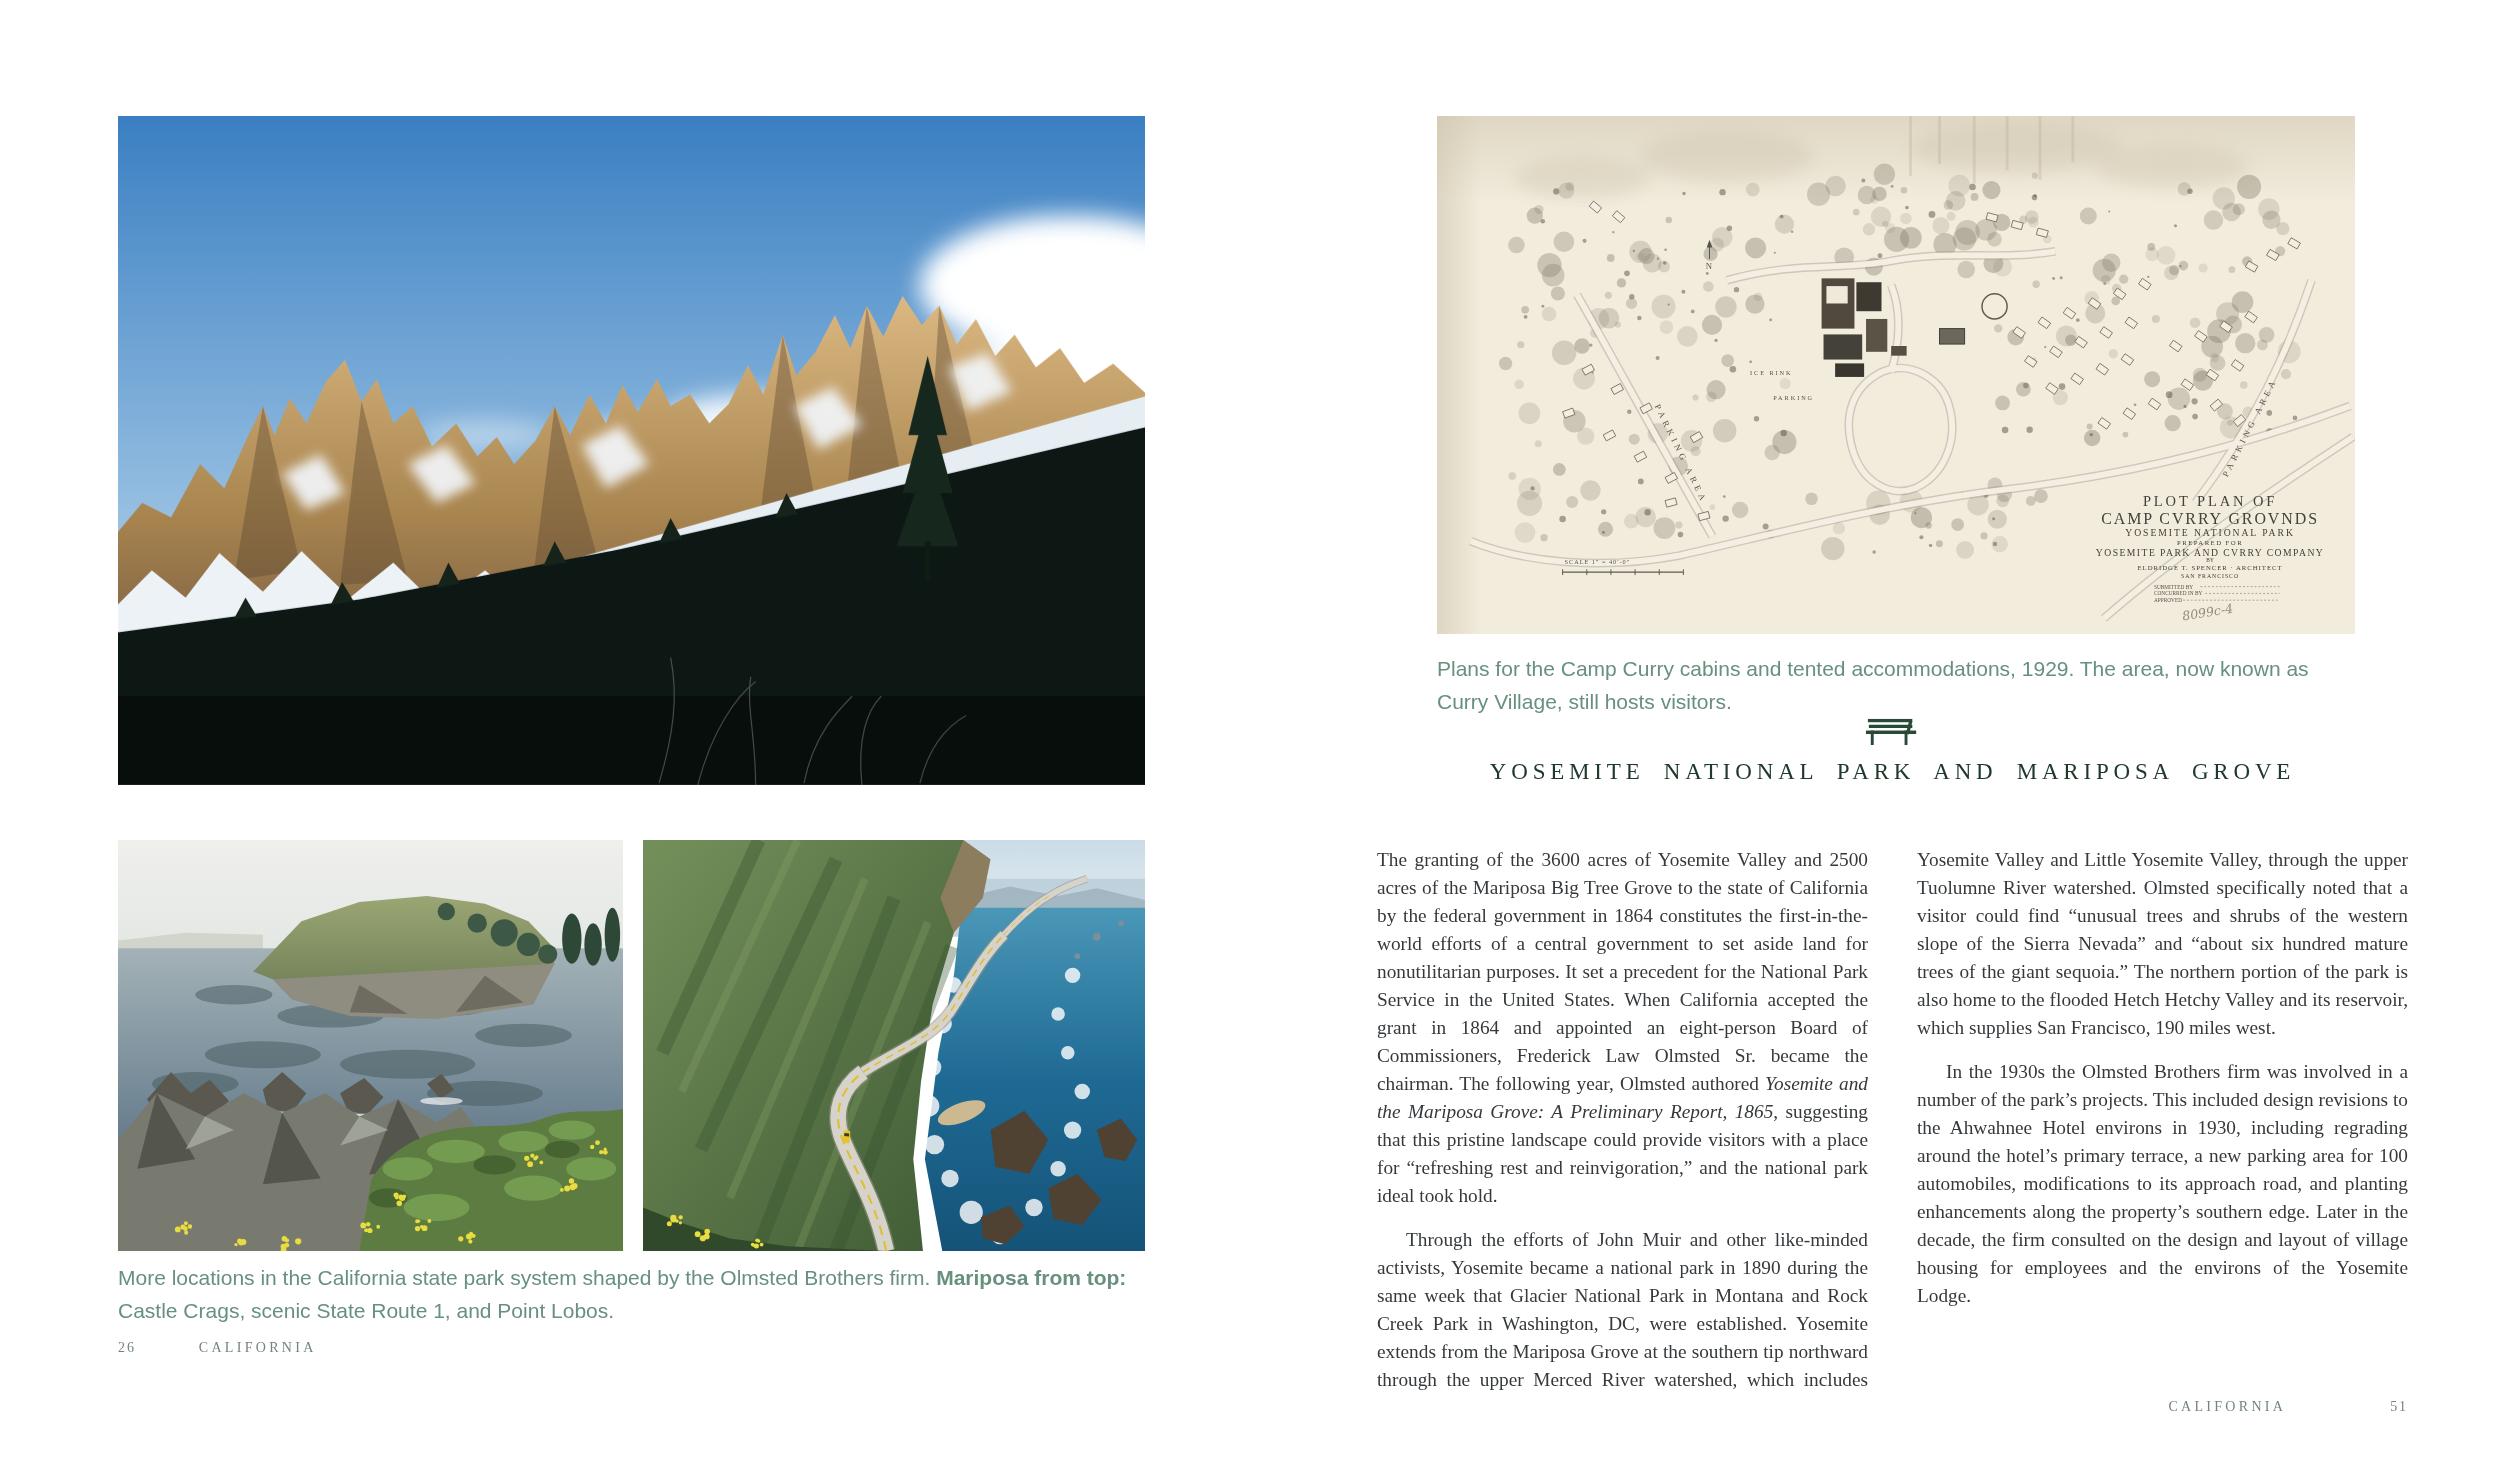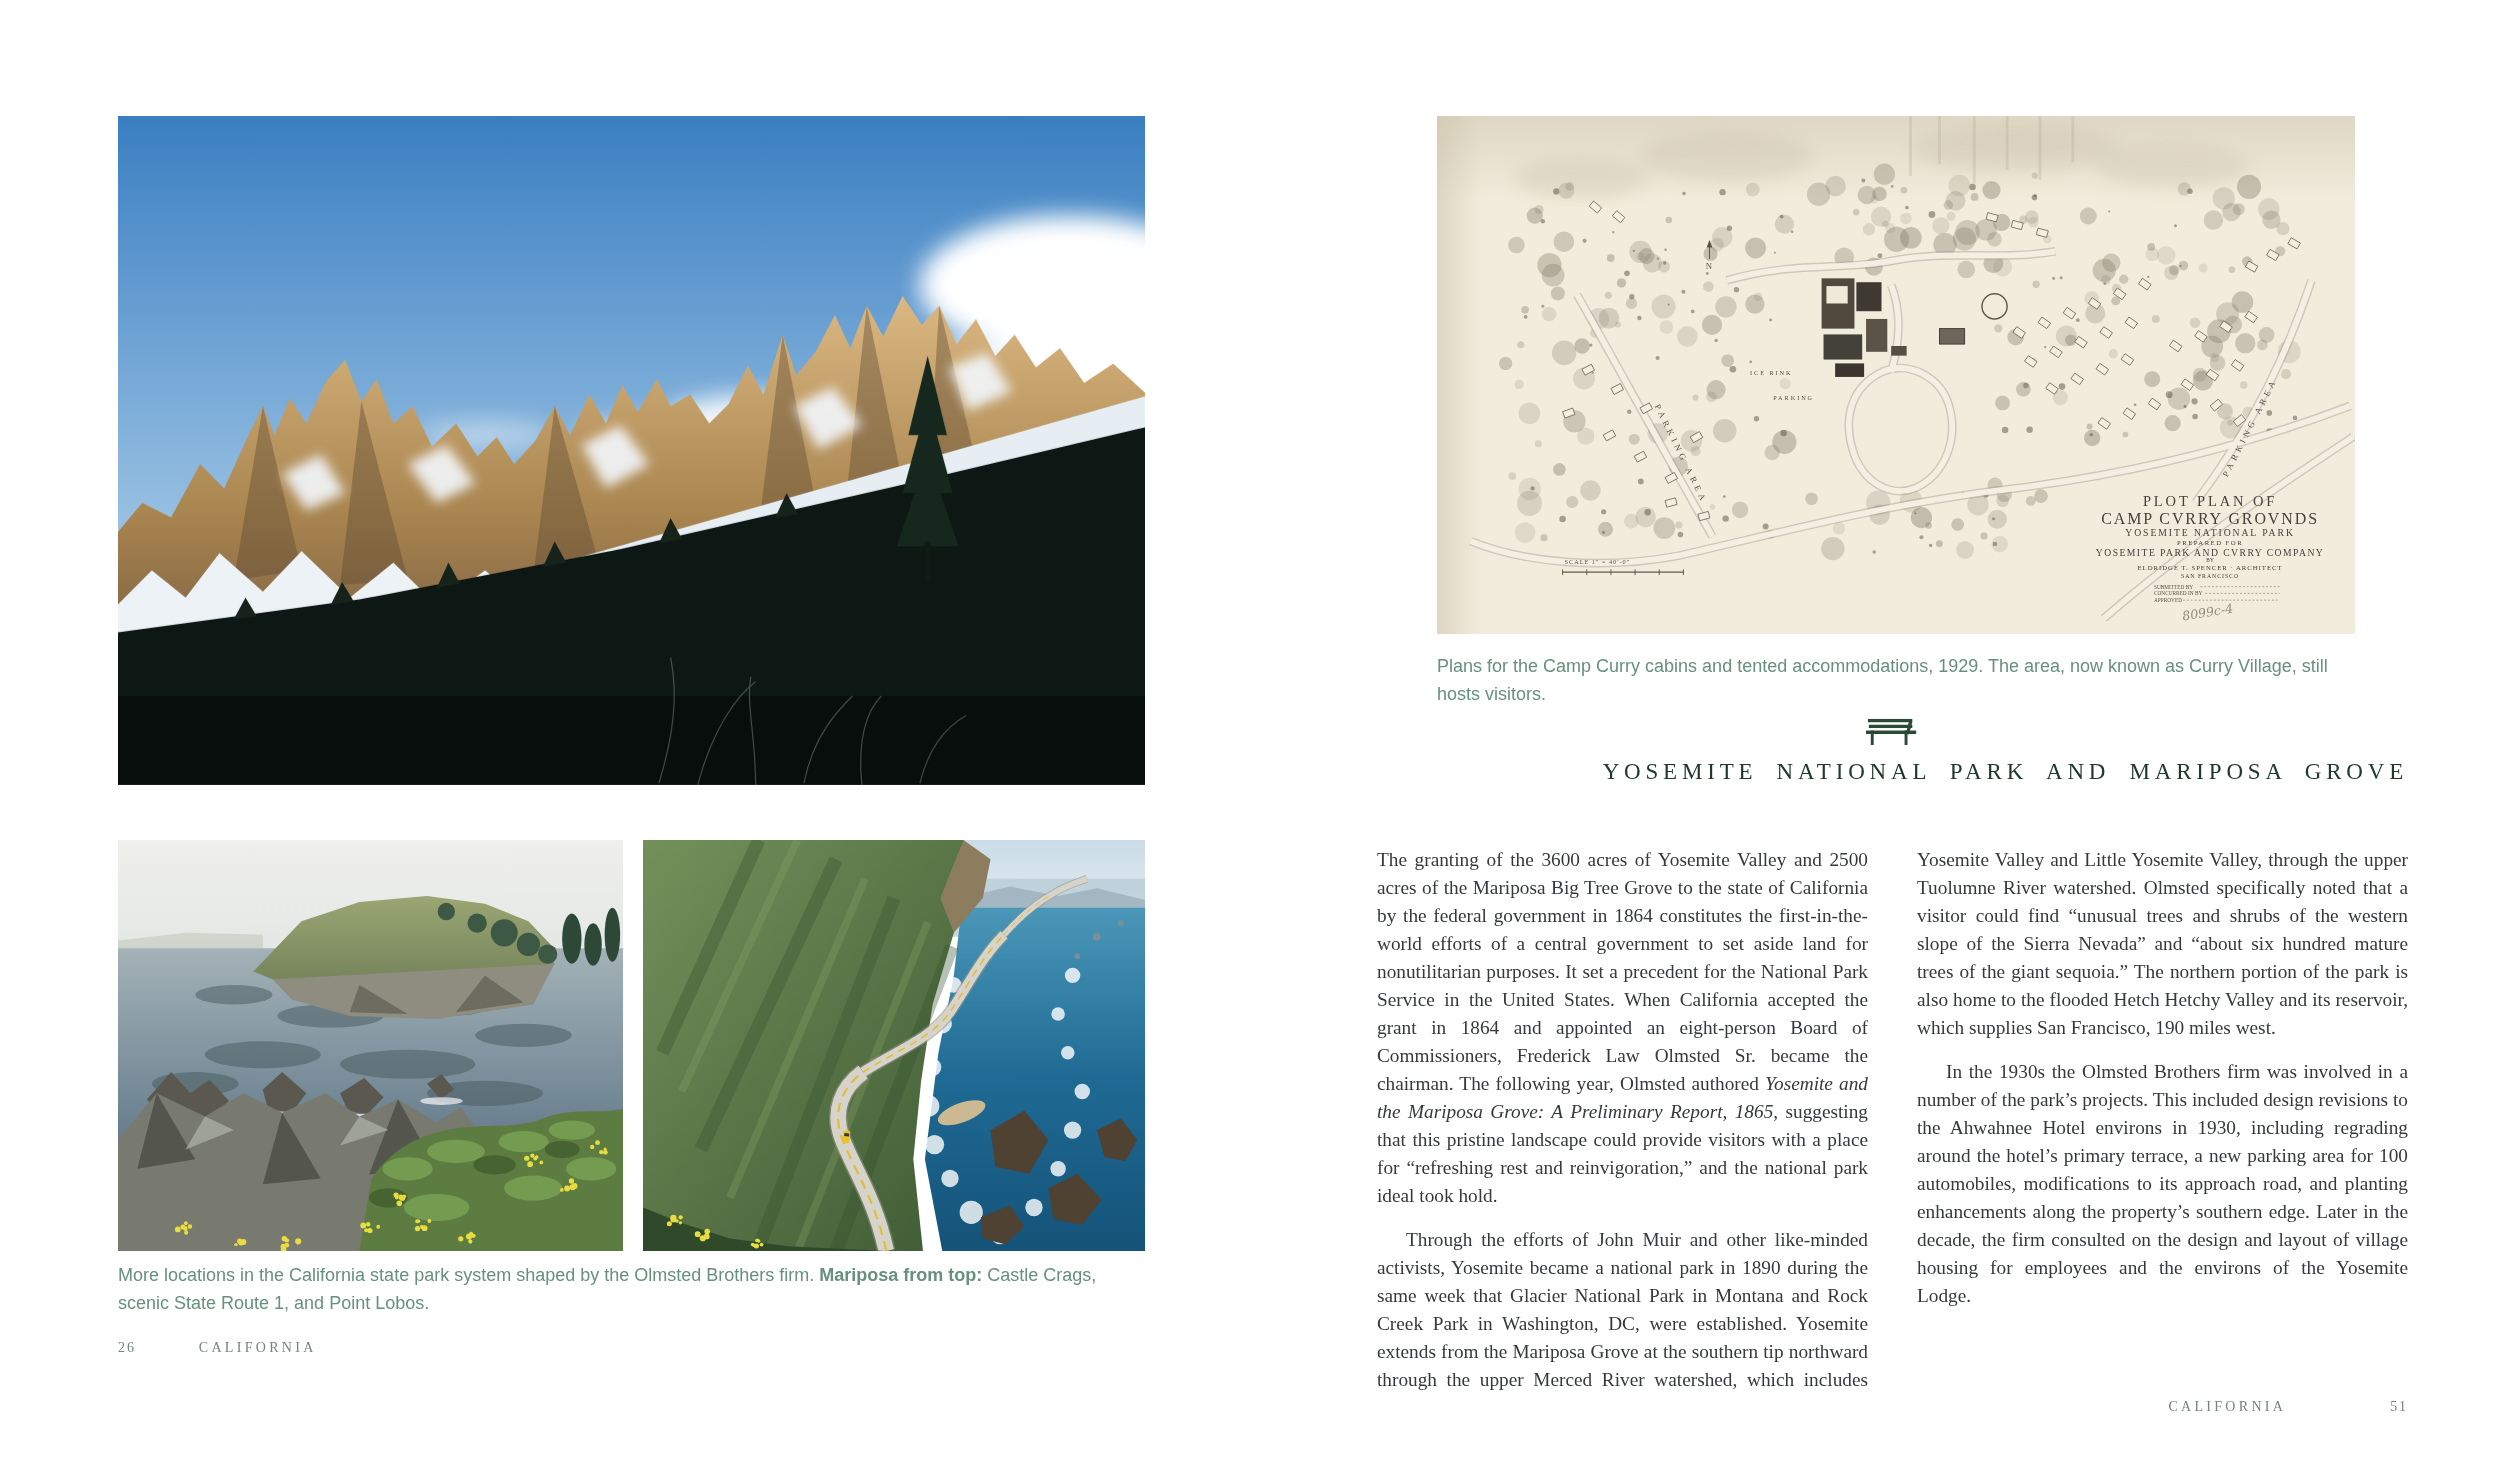--- a/index.html
+++ b/index.html
@@ -7,36 +7,36 @@
     width:2512px;height:1477px;position:relative;background:#ffffff;
     font-family:"Liberation Serif",serif;color:#35393c;overflow:hidden;
   }
   .abs{position:absolute;}
   svg{display:block;}
 
   
   .photo-large{left:118px;top:116px;width:1027px;height:669px;}
   .photo-lobos{left:118px;top:840px;width:505px;height:411px;}
   .photo-route{left:643px;top:840px;width:502px;height:411px;}
-  .caption{font-family:"Liberation Sans",sans-serif;font-size:18px;line-height:1.55;color:#67907d;}
+  .caption{font-family:"Liberation Sans",sans-serif;font-size:21px;line-height:1.55;color:#67907d;}
   .caption b{font-weight:bold;}
   .caption-left{left:118px;top:1262px;width:1027px;}
   .caption-right{left:1437px;top:653px;width:918px;}
   .footer{font-size:14px;letter-spacing:3.3px;color:#72857a;}
   .footer-left{left:118px;top:1340px;display:flex;align-items:baseline;}
   .footer-left .pgnum{letter-spacing:1.9px;}
   .footer-left .runtitle{margin-left:63px;}
   .footer-right{left:1377px;top:1399px;width:1031px;display:flex;justify-content:flex-end;align-items:baseline;}
   .footer-right .pgnum{margin-left:104px;letter-spacing:1.9px;}
 
   
   .plan{left:1437px;top:116px;width:918px;height:518px;}
   .bench{left:1865px;top:717px;width:56px;height:29px;}
   .heading{
-    left:1377px;top:759px;width:1031px;text-align:right;
+    left:1377px;top:759px;width:1031px;text-align:center;
     font-size:23px;letter-spacing:4.8px;word-spacing:8.7px;color:#20392b;font-weight:normal;margin:0;
   }
   .article{left:1377px;top:846px;width:1031px;display:flex;gap:49px;}
   .article .col{width:500px;font-size:19.3px;line-height:28px;text-align:justify;}
   .article p{margin:0;}
   .article p.ind{text-indent:29px;margin-top:16px;}
   .article p.cont{text-align-last:justify;}
   .article em{font-style:italic;}
 </style>
 </head>

